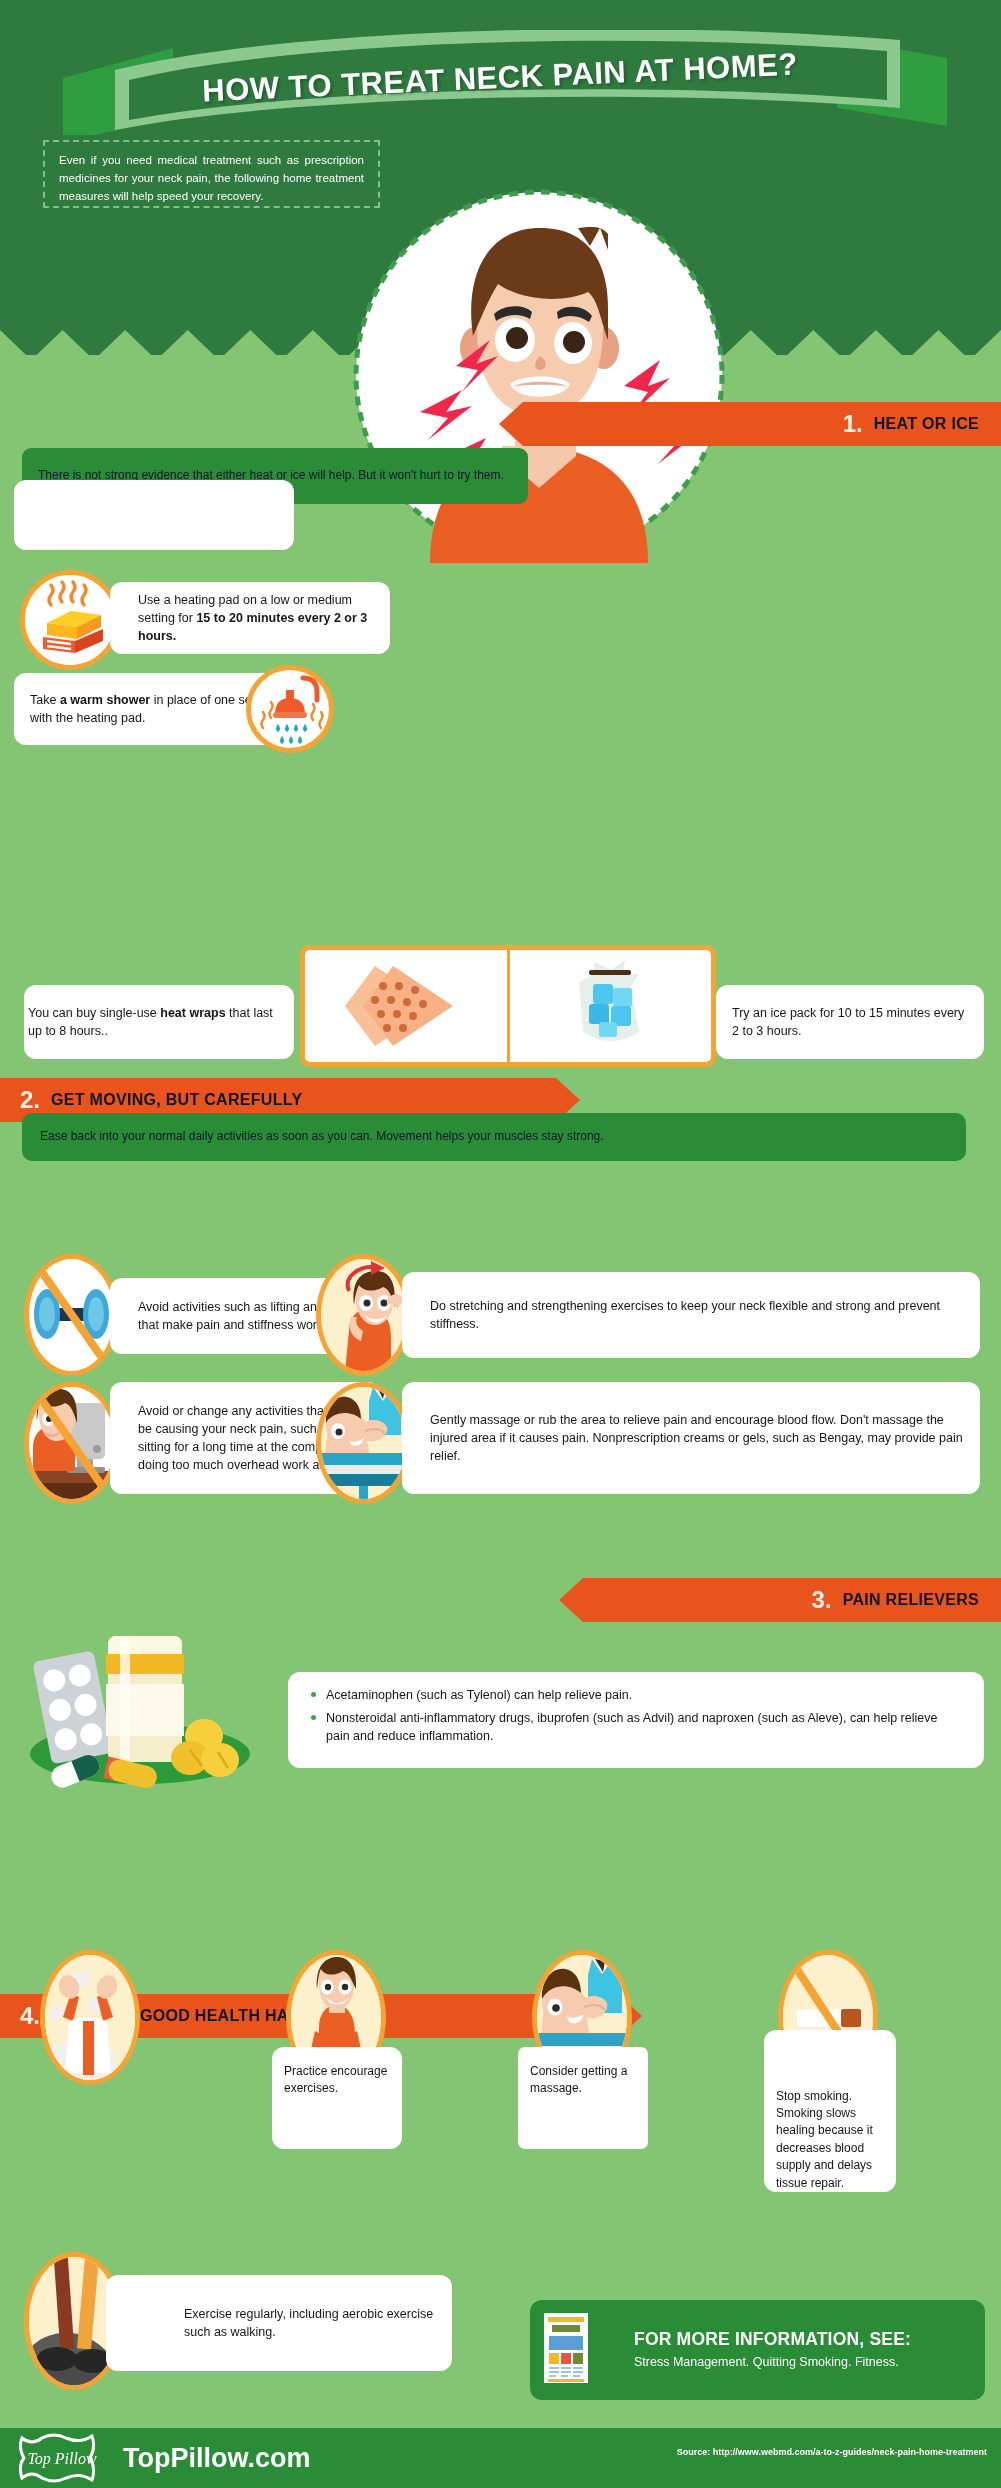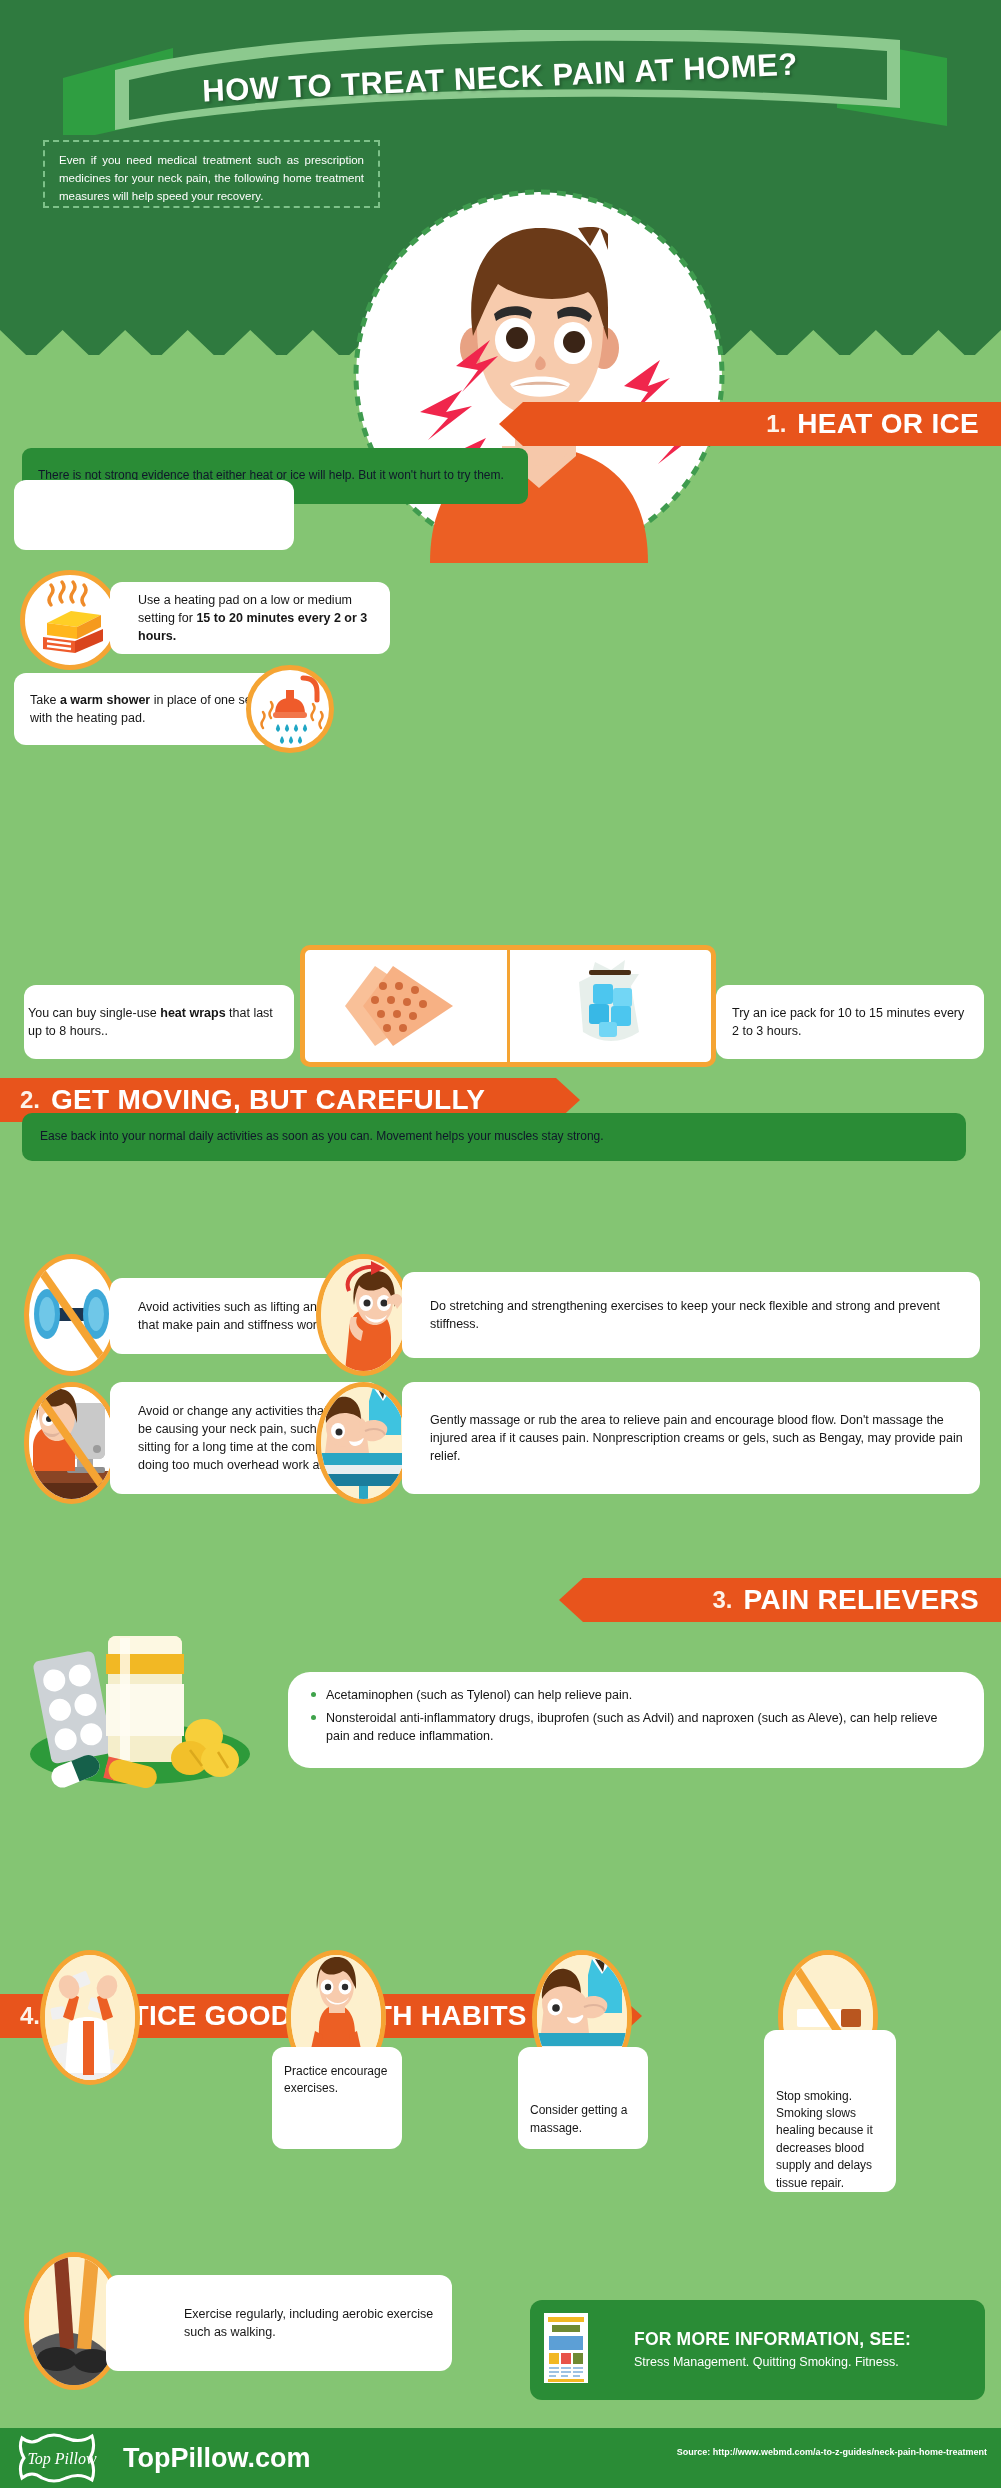--- a/index.html
+++ b/index.html
@@ -34,21 +34,21 @@
     position:absolute;left:43px;top:140px;width:337px;height:68px;
     border:2px dashed #7ec189;padding:10px 14px;box-sizing:border-box;
   }
   .intro p{margin:0;color:#ffffff;font-size:11.5px;line-height:1.55;text-align:justify;}
 
   
   .hero{position:absolute;left:352px;top:188px;width:375px;height:375px;}
 
   
   .hdr{position:absolute;height:44px;background:#e8541c;display:flex;align-items:center;}
-  .hdr .txt{color:#ffffff;font-weight:bold;font-size:28px;letter-spacing:.3px;white-space:nowrap;font-stretch:condensed;}
+  .hdr .txt{color:#0f172a;font-weight:bold;font-size:16px;letter-spacing:.3px;white-space:nowrap;font-stretch:condensed;}
   .hdr.right{right:0;padding-right:22px;justify-content:flex-end;
      -webkit-clip-path:polygon(24px 0,100% 0,100% 100%,24px 100%,0 50%);
      clip-path:polygon(24px 0,100% 0,100% 100%,24px 100%,0 50%);}
   .hdr.left{left:0;padding-left:20px;
      -webkit-clip-path:polygon(0 0,calc(100% - 24px) 0,100% 50%,calc(100% - 24px) 100%,0 100%);
      clip-path:polygon(0 0,calc(100% - 24px) 0,100% 50%,calc(100% - 24px) 100%,0 100%);}
   .hdr .num{color:#fdf3ea;font-weight:bold;font-size:24px;margin-right:11px;font-stretch:condensed;}
 
   
   .subbar{position:absolute;background:#2a8c36;display:flex;align-items:center;}
@@ -400,21 +400,21 @@
         <rect x="30" y="142" width="50" height="22" rx="11" fill="#fff"></rect>
         <path d="M55,142 h14 a11,11 0 0 1 0,22 h-14 Z" fill="#15604a"></path>
       </g>
       <g transform="rotate(14 110 152)">
         <rect x="86" y="144" width="52" height="22" rx="11" fill="#f2c02a"></rect>
         <path d="M86,144 h14 a11,11 0 0 0 0,22 h-14 Z" fill="#ee5a44"></path>
       </g>
     </svg>
   </div>
 
-  <div class="card" style="left:288px;top:1672px;width:696px;height:96px;padding:14px 20px;align-items:flex-start;border-radius:22px;">
+  <div class="card" style="left:288px;top:1672px;width:696px;height:96px;padding:14px 20px;align-items:flex-start;">
     <ul class="bullets">
       <li>Acetaminophen (such as Tylenol) can help relieve pain.</li>
       <li>Nonsteroidal anti-inflammatory drugs, ibuprofen (such as Advil) and naproxen (such as Aleve), can help relieve pain and reduce inflammation.</li>
     </ul>
   </div>
 
   <div class="hdr left" style="top:1994px;width:622px;">
     <span class="num">4.</span>
     <span class="txt">PRACTICE GOOD HEALTH HABITS</span>
   </div>
@@ -475,21 +475,21 @@
       <ellipse cx="18" cy="52" rx="7.5" ry="8.5" fill="#fff"></ellipse>
       <circle cx="19" cy="53" r="3.8" fill="#2b2b2b"></circle>
       <path d="M30,62 C36,64 44,62 47,58 C46,70 32,72 30,62 Z" fill="#fff"></path>
       <path d="M55,4 C70,4 83,13 85,30 L85,58 L51,58 L51,20 Z" fill="#3ec3e0"></path>
       <path d="M55,4 L65,19 L76,4 Z" fill="#fff"></path>
       <path d="M43,46 C52,38 66,40 70,48 C72,57 62,65 51,63 C43,61 39,52 43,46 Z" fill="#f7cbad"></path>
       <path d="M47,52 C56,48 66,50 68,56" stroke="#e0b49c" stroke-width="2" fill="none"></path>
       <path d="M58,4 L68,6 L66,17 Z" fill="#3b2a1a"></path>
     </svg>
   </div>
-  <div class="card" style="left:518px;top:2047px;width:130px;height:102px;padding:16px 12px 12px 12px;align-items:flex-end;">
+  <div class="card" style="left:518px;top:2047px;width:130px;height:102px;padding:16px 12px 0 12px;align-items:flex-start;border-radius:7px;">
     <p style="font-size:12px">Consider getting a massage.</p>
   </div>
 
   <div class="oval" style="left:778px;top:1950px;width:100px;height:135px;">
     <svg width="90" height="125" viewBox="0 0 90 125">
       <rect width="90" height="125" fill="#fdf0cd"></rect>
       <rect x="14" y="54" width="48" height="18" rx="2" fill="#fff"></rect>
       <rect x="58" y="54" width="20" height="18" rx="2" fill="#b9561f"></rect>
       <line x1="10" y1="8" x2="82" y2="118" stroke="#f5a433" stroke-width="8"></line>
     </svg>

